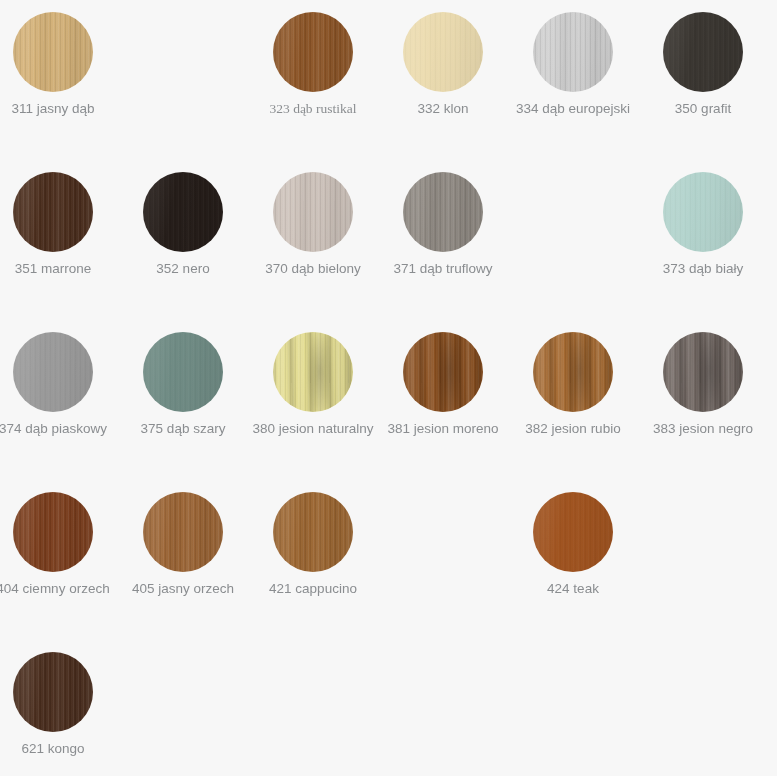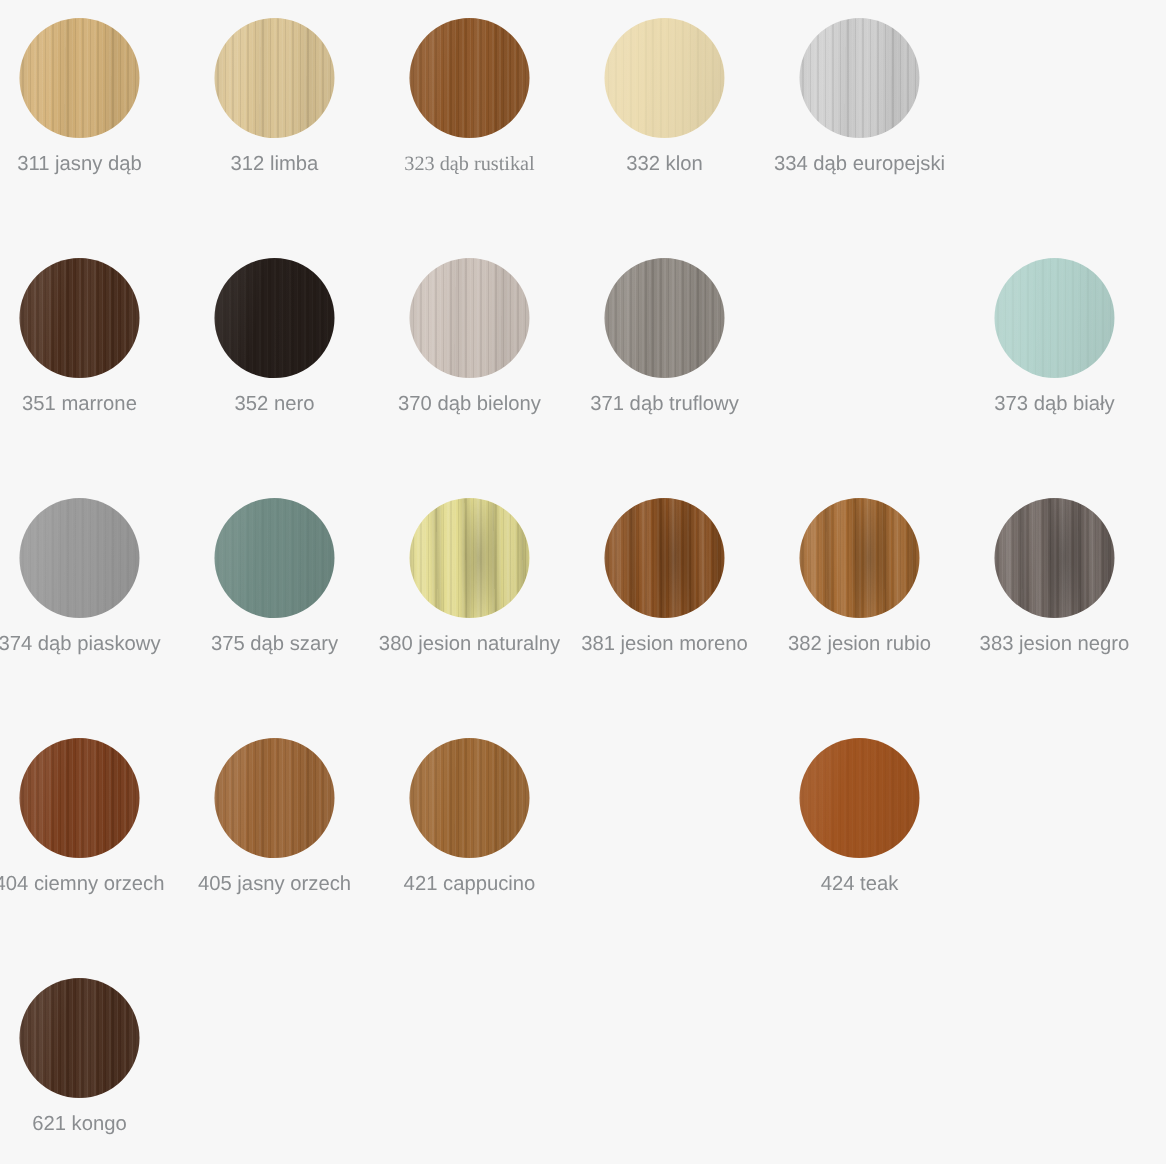--- a/index.html
+++ b/index.html
@@ -120,28 +120,20 @@
 
 <div id="swatch-grid">
     <div class="swatch-cell" style="left: -12px; top: 0px;">
       <div class="swatch-disc" style="background-color: rgb(212, 177, 119);">
         <div class="grain vertical"></div>
         <div class="grain bands"></div>
         <div class="grain shade"></div>
       </div>
       <div class="swatch-label">311 jasny dąb</div>
     </div>
-    <div class="swatch-cell" style="left: 118px; top: 0px;">
-      <div class="swatch-disc" style="background-color: rgb(220, 197, 148);">
-        <div class="grain vertical"></div>
-        <div class="grain bands"></div>
-        <div class="grain shade"></div>
-      </div>
-      <div class="swatch-label">312 limba</div>
-    </div>
     <div class="swatch-cell" style="left: 248px; top: 0px; font-family: Liberation Serif, serif;">
       <div class="swatch-disc" style="background-color: rgb(141, 85, 38);">
         <div class="grain vertical"></div>
         <div class="grain bands"></div>
         <div class="grain shade"></div>
       </div>
       <div class="swatch-label">323 dąb rustikal</div>
     </div>
     <div class="swatch-cell" style="left: 378px; top: 0px;">
       <div class="swatch-disc solid" style="background-color: rgb(236, 220, 176);">
@@ -152,20 +144,28 @@
       <div class="swatch-label">332 klon</div>
     </div>
     <div class="swatch-cell" style="left: 508px; top: 0px;">
       <div class="swatch-disc">
         <div class="grain vertical"></div>
         <div class="grain bands"></div>
         <div class="grain shade"></div>
       </div>
       <div class="swatch-label">334 dąb europejski</div>
     </div>
+    <div class="swatch-cell" style="left: 638px; top: 0px;">
+      <div class="swatch-disc solid" style="background-color: rgb(57, 53, 48);">
+        <div class="grain vertical"></div>
+        <div class="grain bands"></div>
+        <div class="grain shade"></div>
+      </div>
+      <div class="swatch-label">350 grafit</div>
+    </div>
     <div class="swatch-cell" style="left: -12px; top: 160px;">
       <div class="swatch-disc" style="background-color: rgb(75, 45, 28);">
         <div class="grain vertical"></div>
         <div class="grain bands"></div>
         <div class="grain shade"></div>
       </div>
       <div class="swatch-label">351 marrone</div>
     </div>
     <div class="swatch-cell" style="left: 118px; top: 160px;">
       <div class="swatch-disc solid" style="background-color: rgb(36, 28, 24);">

